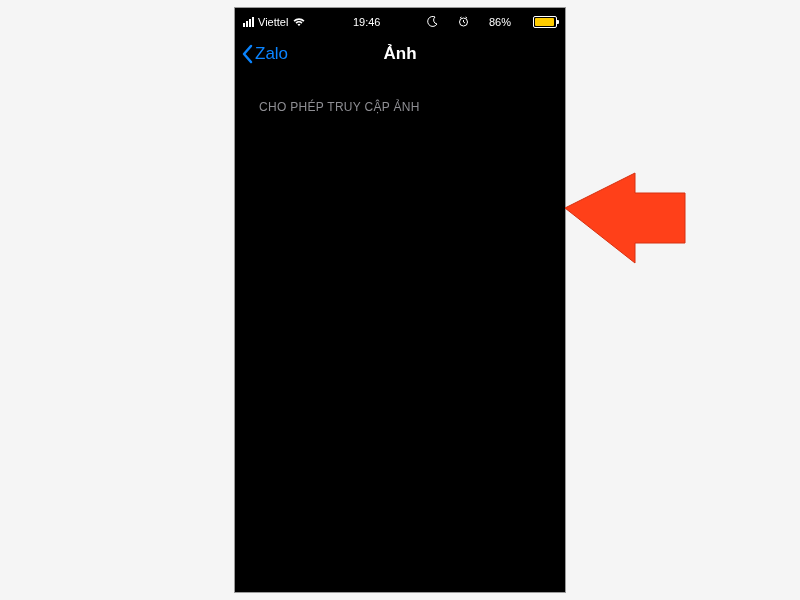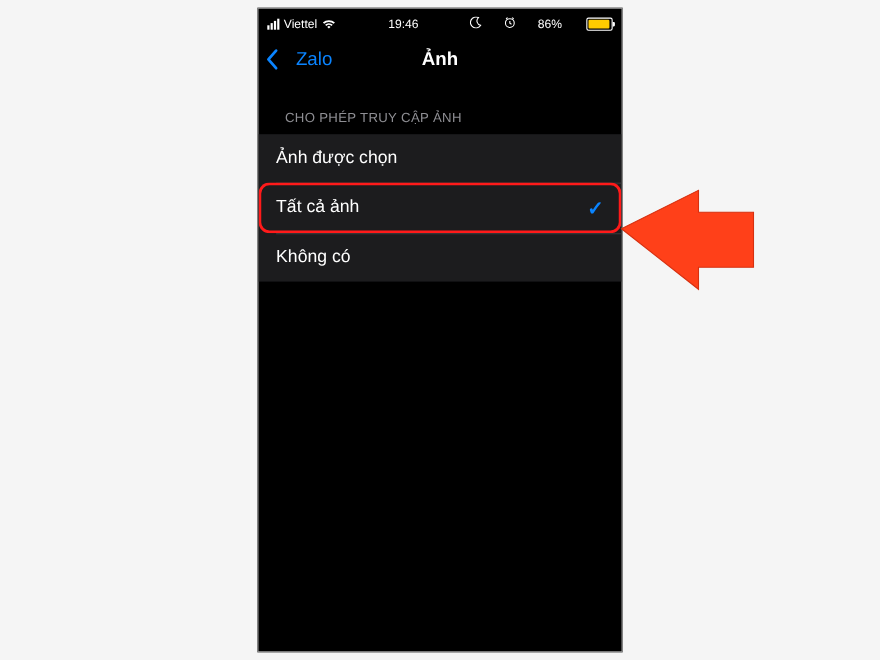--- a/index.html
+++ b/index.html
@@ -83,21 +83,21 @@
       display: flex;
       align-items: center;
       position: relative;
     }
     .back-btn {
       display: flex;
       align-items: center;
       color: #0a84ff;
       font-size: 17px;
       padding-left: 6px;
-      gap: 16px;
+      gap: 2px;
     }
     .chevron-left {
       width: 12px;
       height: 20px;
     }
     .nav-title {
       position: absolute;
       left: 50%;
       transform: translateX(-50%);
       color: #fff;
@@ -204,32 +204,20 @@
       <svg class="chevron-left" viewBox="0 0 12 20">
           <path d="M10 2 L3 10 L10 18" stroke="#0a84ff" stroke-width="2.5" fill="none" stroke-linecap="round" stroke-linejoin="round"></path>
         </svg>
       <span>Zalo</span>
     </div>
     <div class="nav-title">Ảnh</div>
   </div>
 
   <div class="section-header">CHO PHÉP TRUY CẬP ẢNH</div>
 
-  <div class="option-list">
-    <div class="option-row">
-      <span>Ảnh được chọn</span>
-    </div>
-    <div class="option-row highlighted">
-      <span>Tất cả ảnh</span>
-      <span class="checkmark">✓</span>
-    </div>
-    <div class="option-row">
-      <span>Không có</span>
-    </div>
-  </div>
 
 
 </div>
 
 <div class="arrow-annotation">
   <svg width="130" height="110" viewBox="0 0 130 110">
     <path d="M 5 40 L 75 5 L 75 25 L 125 25 L 125 75 L 75 75 L 75 95 Z" fill="#ff4019" stroke="#d63010" stroke-width="1"></path>
   </svg>
 </div>
 

